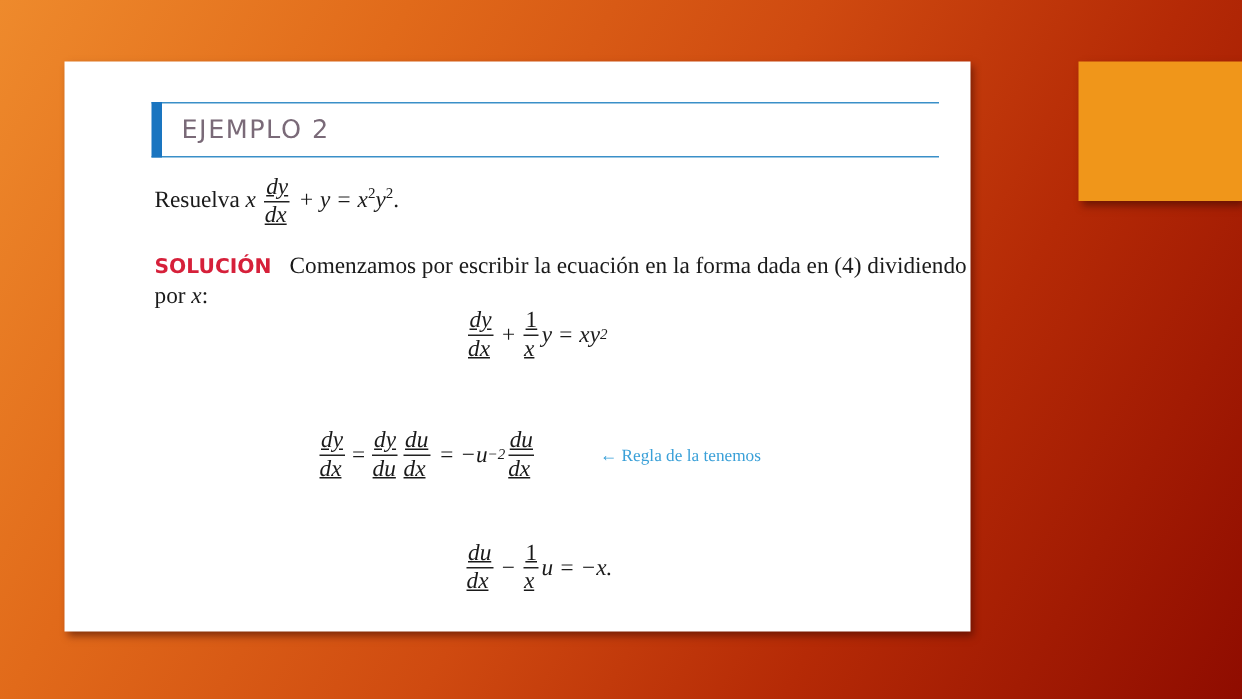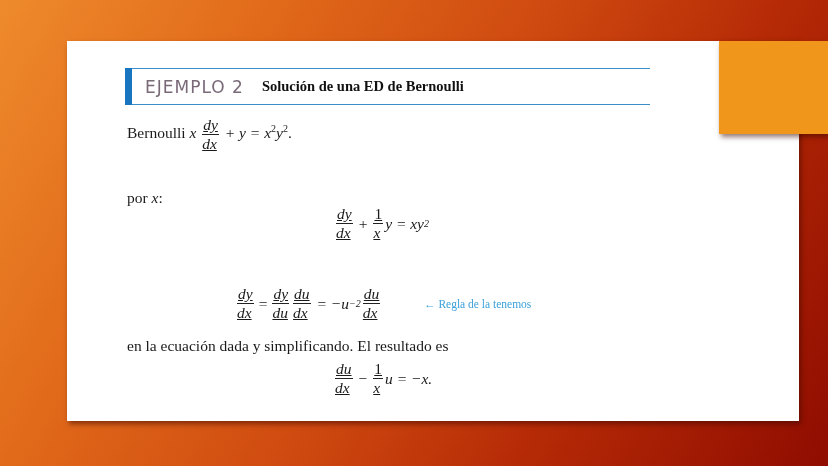--- a/index.html
+++ b/index.html
@@ -3,24 +3,23 @@
 <meta charset="utf-8">
 <style>
   * { box-sizing: border-box; margin: 0; padding: 0; }
   html, body { width: 828px; height: 466px; overflow: hidden; }
   body {
     position: relative;
     background: linear-gradient(120deg, #ee8a2c 0%, #e16a1a 25%, #cf4a10 50%, #b52a06 72%, #8f0c00 100%);
     font-family: "Liberation Serif", serif;
   }
   .slide-card {
-    position: absolute; left: 43px; top: 41px; width: 732px; height: 380px;
+    position: absolute; left: 43px; top: 41px; width: 604px; height: 380px;
     background: #ffffff;
     box-shadow: 2px 3px 5px rgba(60,10,0,0.55);
-    margin-left: 24px;
   }
   .accent-square {
     position: absolute; left: 719px; top: 41px; width: 109px; height: 93px;
     background: #f0961a;
     box-shadow: 2px 3px 5px rgba(60,10,0,0.55);
   }
   .header {
     position: absolute; left: 58px; top: 27px; width: 525px; height: 37px;
     border-top: 1.5px solid #3a8fc8; border-bottom: 1.5px solid #3a8fc8;
     display: flex; align-items: center;
@@ -41,33 +40,35 @@
   .note { position: absolute; font-size: 11.5px; color: #3aa0d8; white-space: nowrap; }
   .eq { position: absolute; font-size: 15.5px; color: #1a1a1a; white-space: nowrap; display: flex; align-items: center; }
 </style>
 </head>
 <body>
 
 <div class="slide-card">
   <div class="header">
     <div class="header-bar"></div>
     <span class="example-label">EJEMPLO 2</span>
-    <span class="example-title">Solución de una ED de Bernoulli</span>
   </div>
 
   <div class="text" style="left:60px; top:76px;">
-    <span>Bernoulli</span>
+    <span>Resuelva</span>
     <span class="i">x</span>
     <span class="frac i">
         <span>dy</span>
         <span>dx</span>
       </span>
     <span class="i">+ y = x</span><sup>2</sup><span class="i">y</span><sup>2</sup><span>.</span>
   </div>
 
+  <div class="text" style="left:60px; top:128px;">
+    <span class="sol-label">SOLUCIÓN</span><span>Comenzamos por escribir la ecuación en la forma dada en (4) dividiendo</span>
+  </div>
   <div class="text" style="left:60px; top:148px;font-family:Liberation Serif, serif;">
     <span>por </span><span class="i">x</span><span>:</span>
   </div>
 
   <div class="eq i" style="left:267px; top:165px;">
     <span class="frac">
         <span>dy</span>
         <span>dx</span>
       </span>
     <span style="margin:0 4px;font-style:normal">+</span>
@@ -96,21 +97,20 @@
       </span>
     <span style="margin-left:4px">= −u</span>
       <sup>−2</sup>
     <span class="frac">
         <span>du</span>
         <span>dx</span>
       </span>
   </div>
   <div class="note" style="left:357px; top:257px;">← Regla de la tenemos</div>
 
-  <div class="text" style="left:60px; top:296px;">en la ecuación dada y simplificando. El resultado es</div>
 
   <div class="eq i" style="left:266px; top:320px;">
     <span class="frac">
         <span>du</span>
         <span>dx</span>
       </span>
     <span style="margin:0 4px;font-style:normal">−</span>
     <span class="frac" style="font-style:normal">
         <span>1</span>
         <span class="i">x</span>

